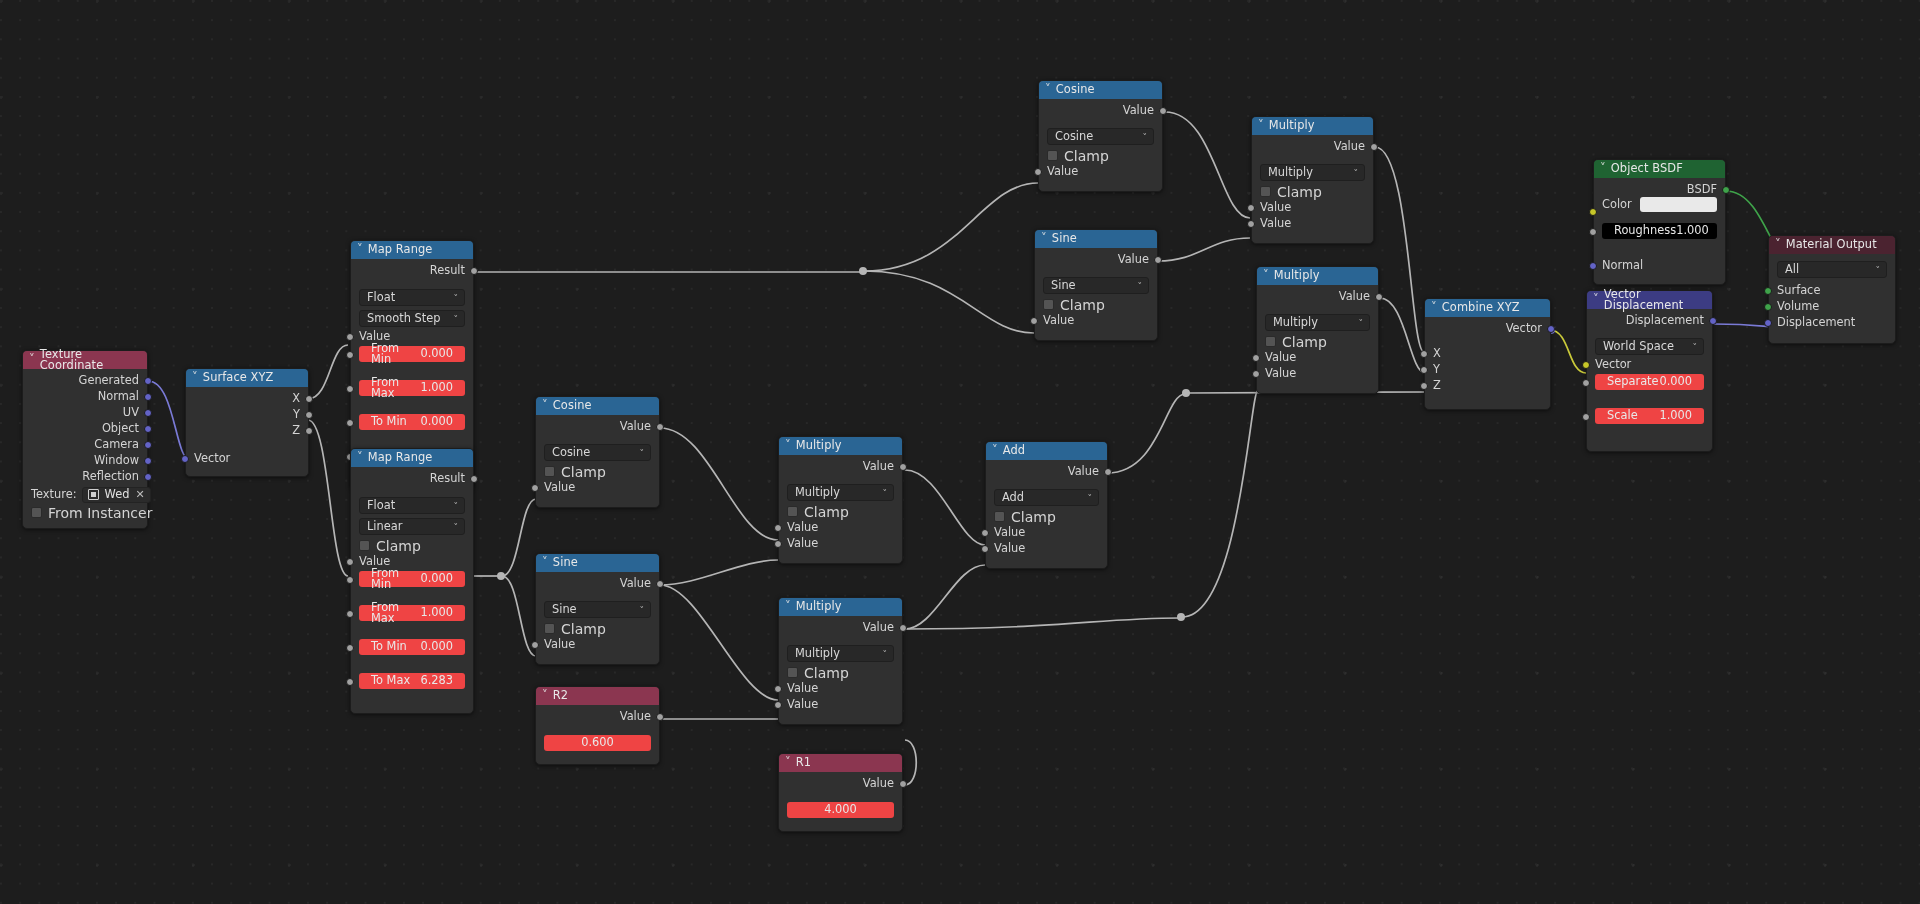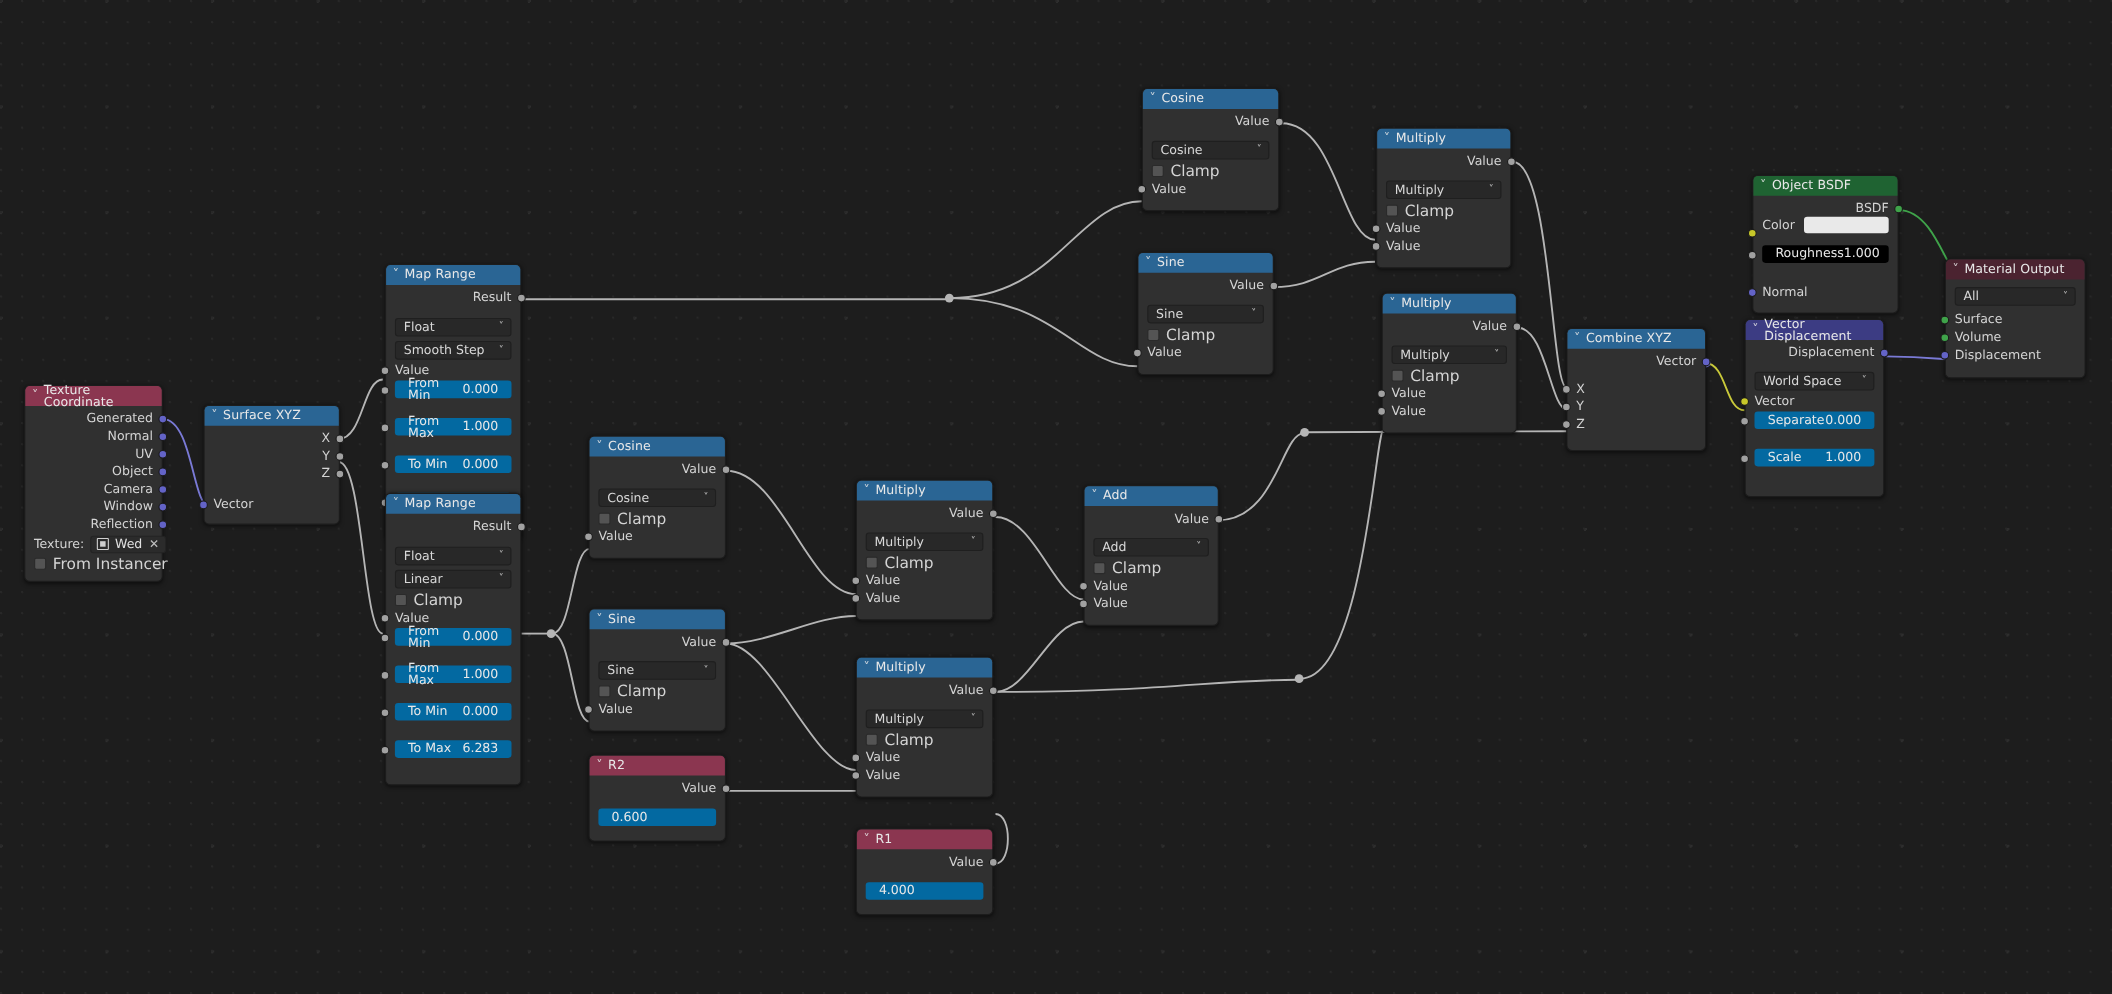--- a/index.html
+++ b/index.html
@@ -79,25 +79,25 @@
     position:absolute; right:6px; top:50%; transform:translateY(-50%);
     font-size:9px; color:#b9b9b9;
   }
   .checkrow { display:flex; align-items:center; padding:2px 8px; height:17px; }
   .chk {
     width:11px; height:11px; background:#545454; border:1px solid #2a2a2a;
     border-radius:2px; margin-right:6px; flex:0 0 auto;
   }
   .checkrow .lbl { font-size:14px; }
   .field {
-    height:16px; background:#0369a1; border-radius:3px;
+    height:16px; background:#ef4444; border-radius:3px;
     display:flex; align-items:center; justify-content:space-between;
     padding:0 12px; color:#e8e8e8; font-size:11.4px; margin:1px 0;
   }
-  .field.center { justify-content:flex-start; }
+  .field.center { justify-content:center; }
   .field.accent { background:#000000; }
   .field-row { position:relative; padding: 0 8px 16px 8px; }
   .swatch { height:15px; background:#e9e9e9; border-radius:3px; flex:1; }
 
   
   .objrow { display:flex; align-items:center; padding:2px 8px; height:19px; gap:5px; }
   .objrow .k { color:#d4d4d4; font-size:11.4px; }
   .objbox {
     flex:1; height:16px; background:#2b2b2b; border:1px solid #232323; border-radius:3px;
     display:flex; align-items:center; padding:0 5px; gap:6px; color:#e0e0e0; font-size:11.4px;

